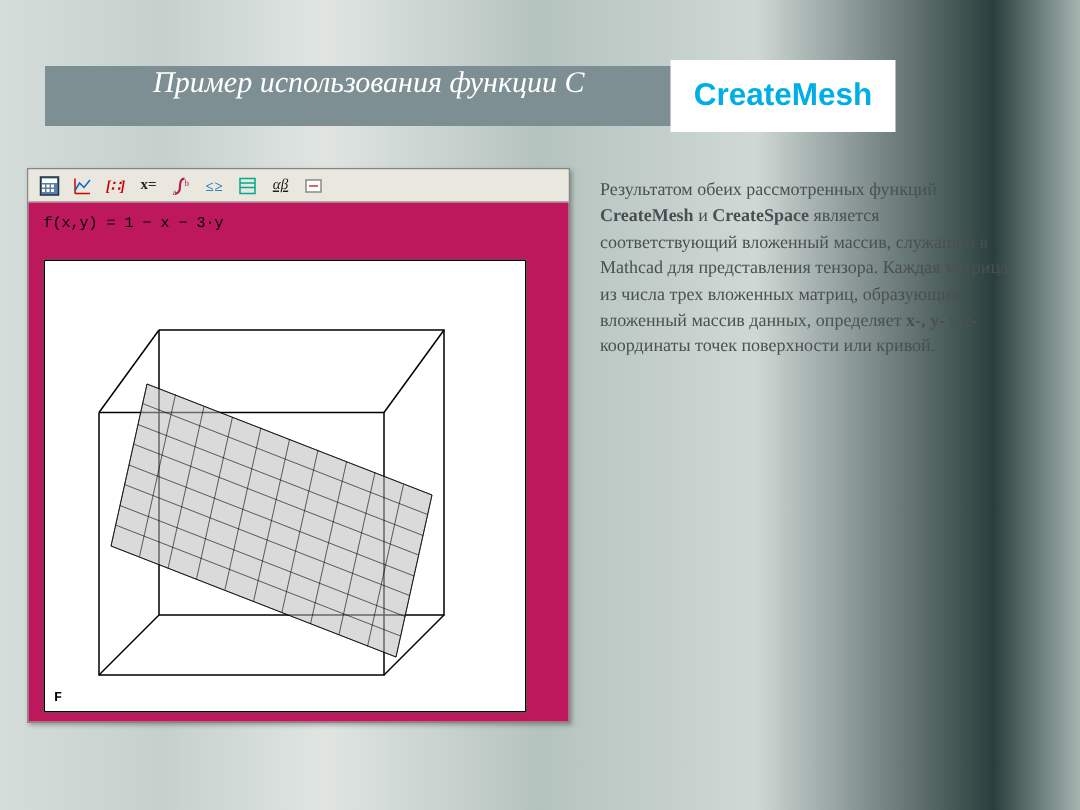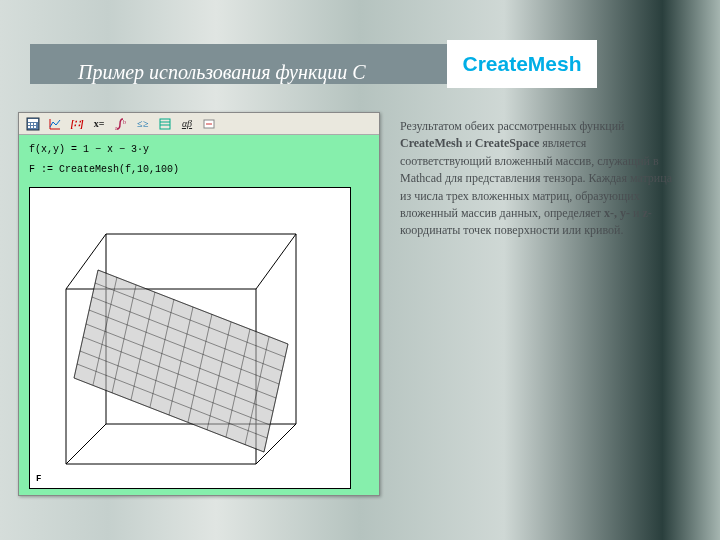--- a/index.html
+++ b/index.html
@@ -12,22 +12,22 @@
     position: relative;
   }
   .title-bar {
     position: absolute;
     top: 44px;
     left: 30px;
     width: 555px;
     height: 40px;
     background: #7e8f94;
     display: flex;
-    align-items: flex-end;
-    padding-left: 48px;
+    align-items: flex-start;
+    padding-left: 72px;
   }
   .title-text {
     color: #fff;
     font-size: 20px;
     font-style: italic;
     font-family: Georgia, serif;
   }
   .title-badge {
     position: absolute;
     top: 40px;
@@ -72,21 +72,21 @@
     display: flex;
     align-items: center;
     justify-content: center;
     font-size: 10px;
     color: #222;
     border: 1px solid transparent;
     font-family: "Times New Roman", serif;
   }
   .tb-btn svg { display: block; }
   .doc-area {
-    background: #86efac;
+    background: #be185d;
     padding: 8px 10px 6px 10px;
     font-family: "Courier New", monospace;
     font-size: 10px;
     line-height: 1.4;
     color: #000;
   }
   .plot-box {
     margin-top: 10px;
     width: 322px;
     height: 302px;
@@ -176,21 +176,20 @@
       <div class="tb-btn">
         <svg width="14" height="14">
             <rect x="2" y="3" width="10" height="8" fill="#fff" stroke="#888"></rect>
             <line x1="4" y1="7" x2="10" y2="7" stroke="#c33"></line>
           </svg>
       </div>
     </div>
     <div class="doc-area">
       <div>f(x,y) = 1 − x − 3·y</div>
       <div style="height:6px"></div>
-      <div>F := CreateMesh(f,10,100)</div>
       <div class="plot-box">
         <svg width="310" height="280">
 
           <g stroke="#000" stroke-width="1" fill="none">
 
             <polyline points="70,40 70,230 260,230 260,40 70,40"></polyline>
 
             <polyline points="30,95 30,270 220,270 220,95 30,95"></polyline>
 
             <line x1="70" y1="40" x2="30" y2="95"></line>

